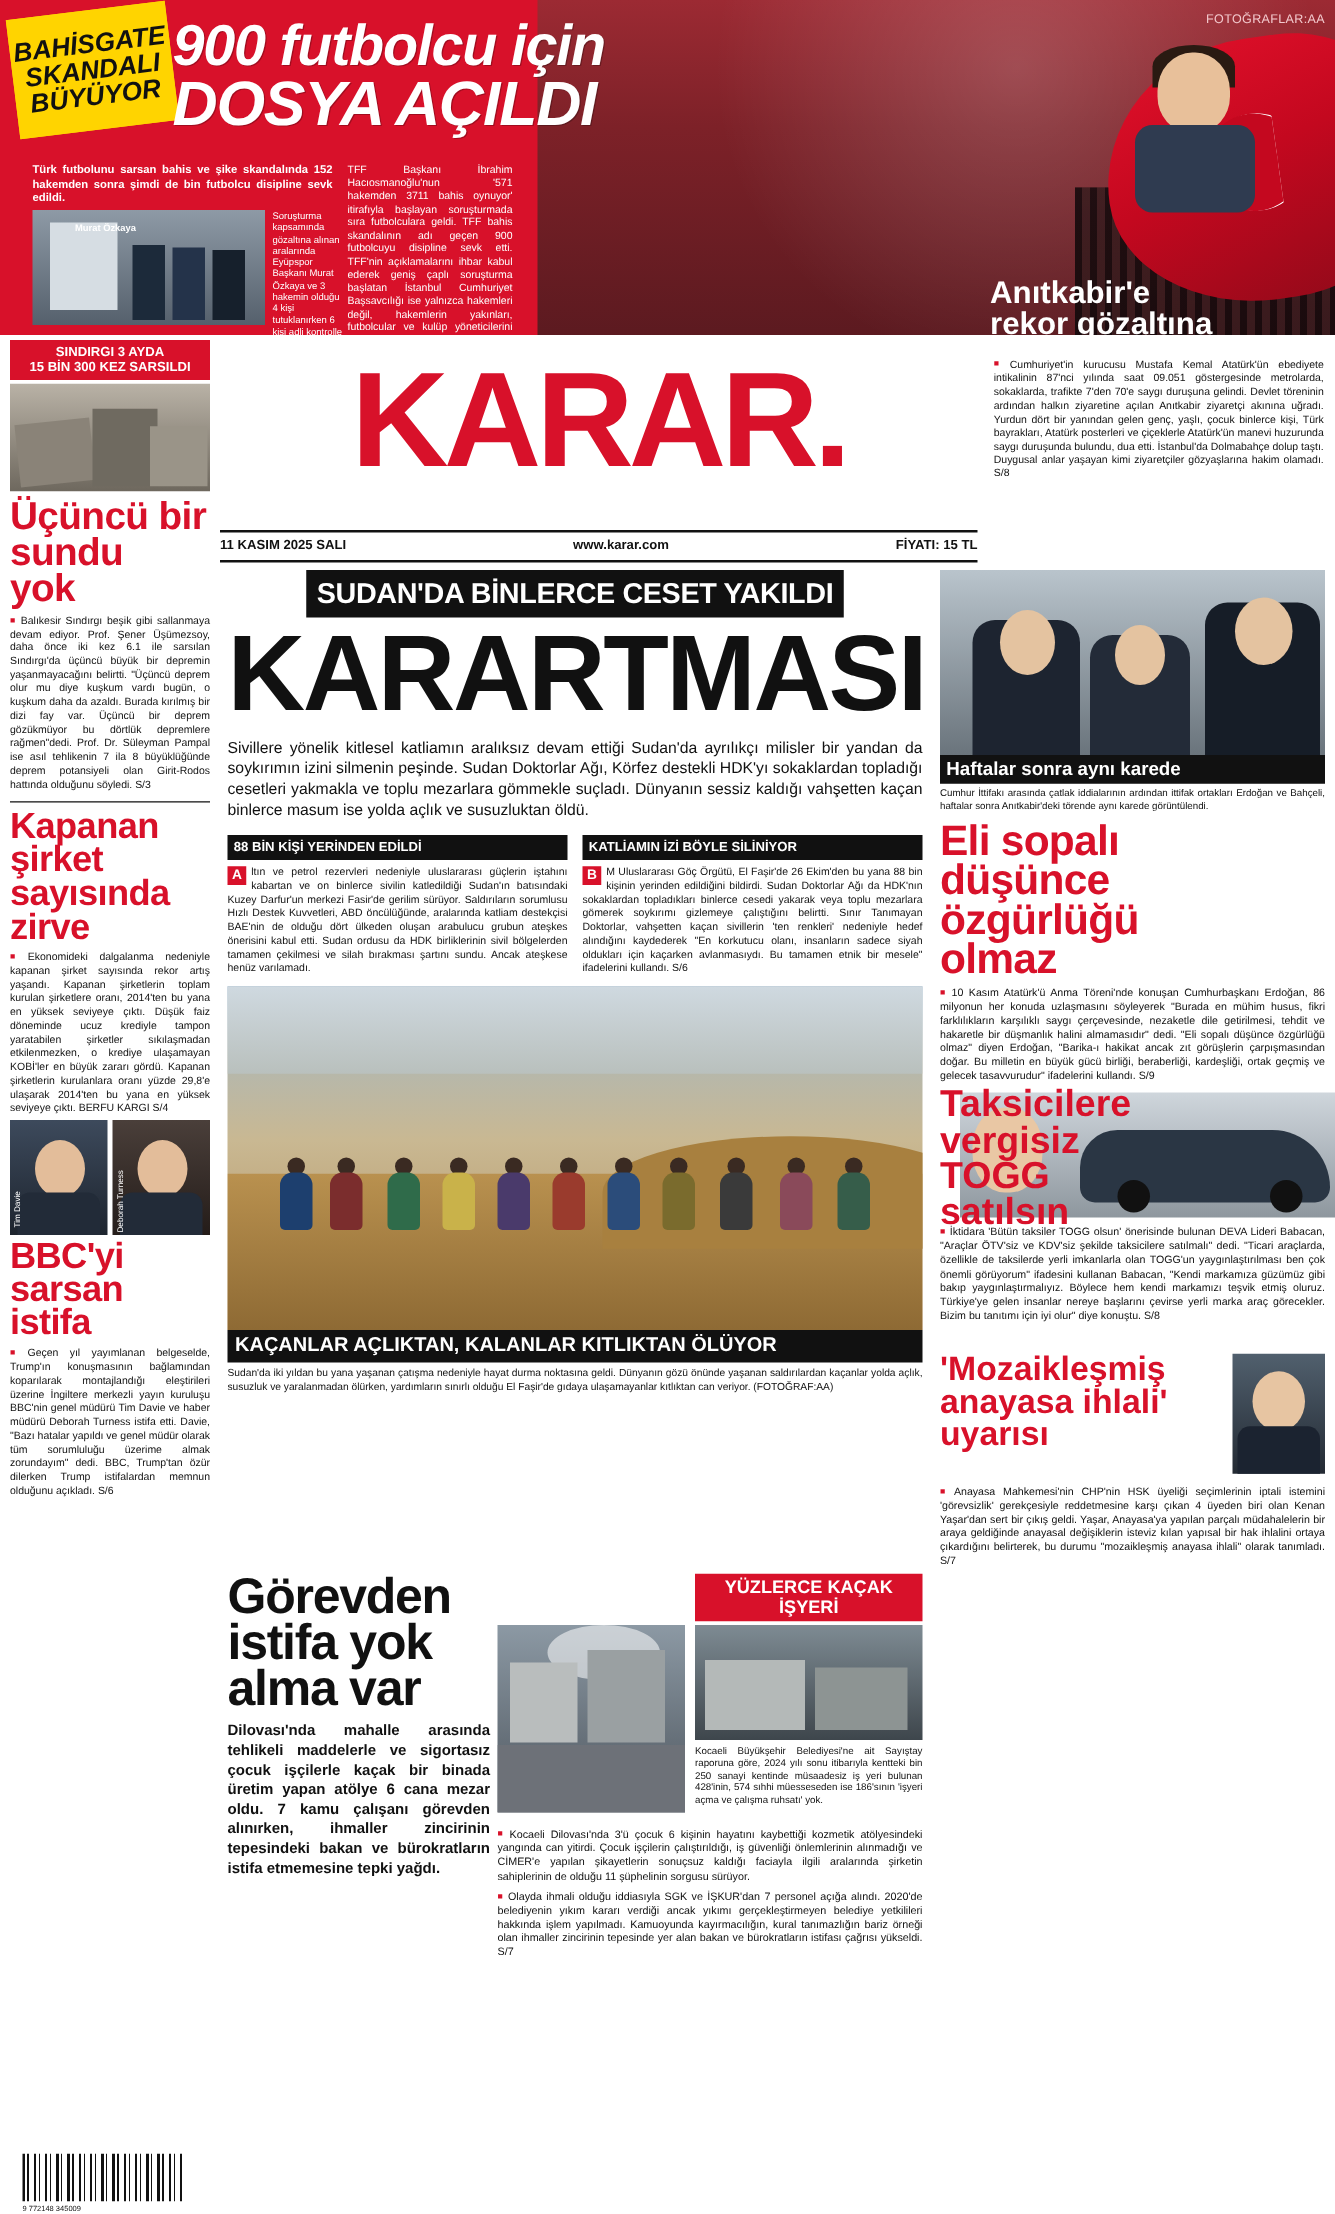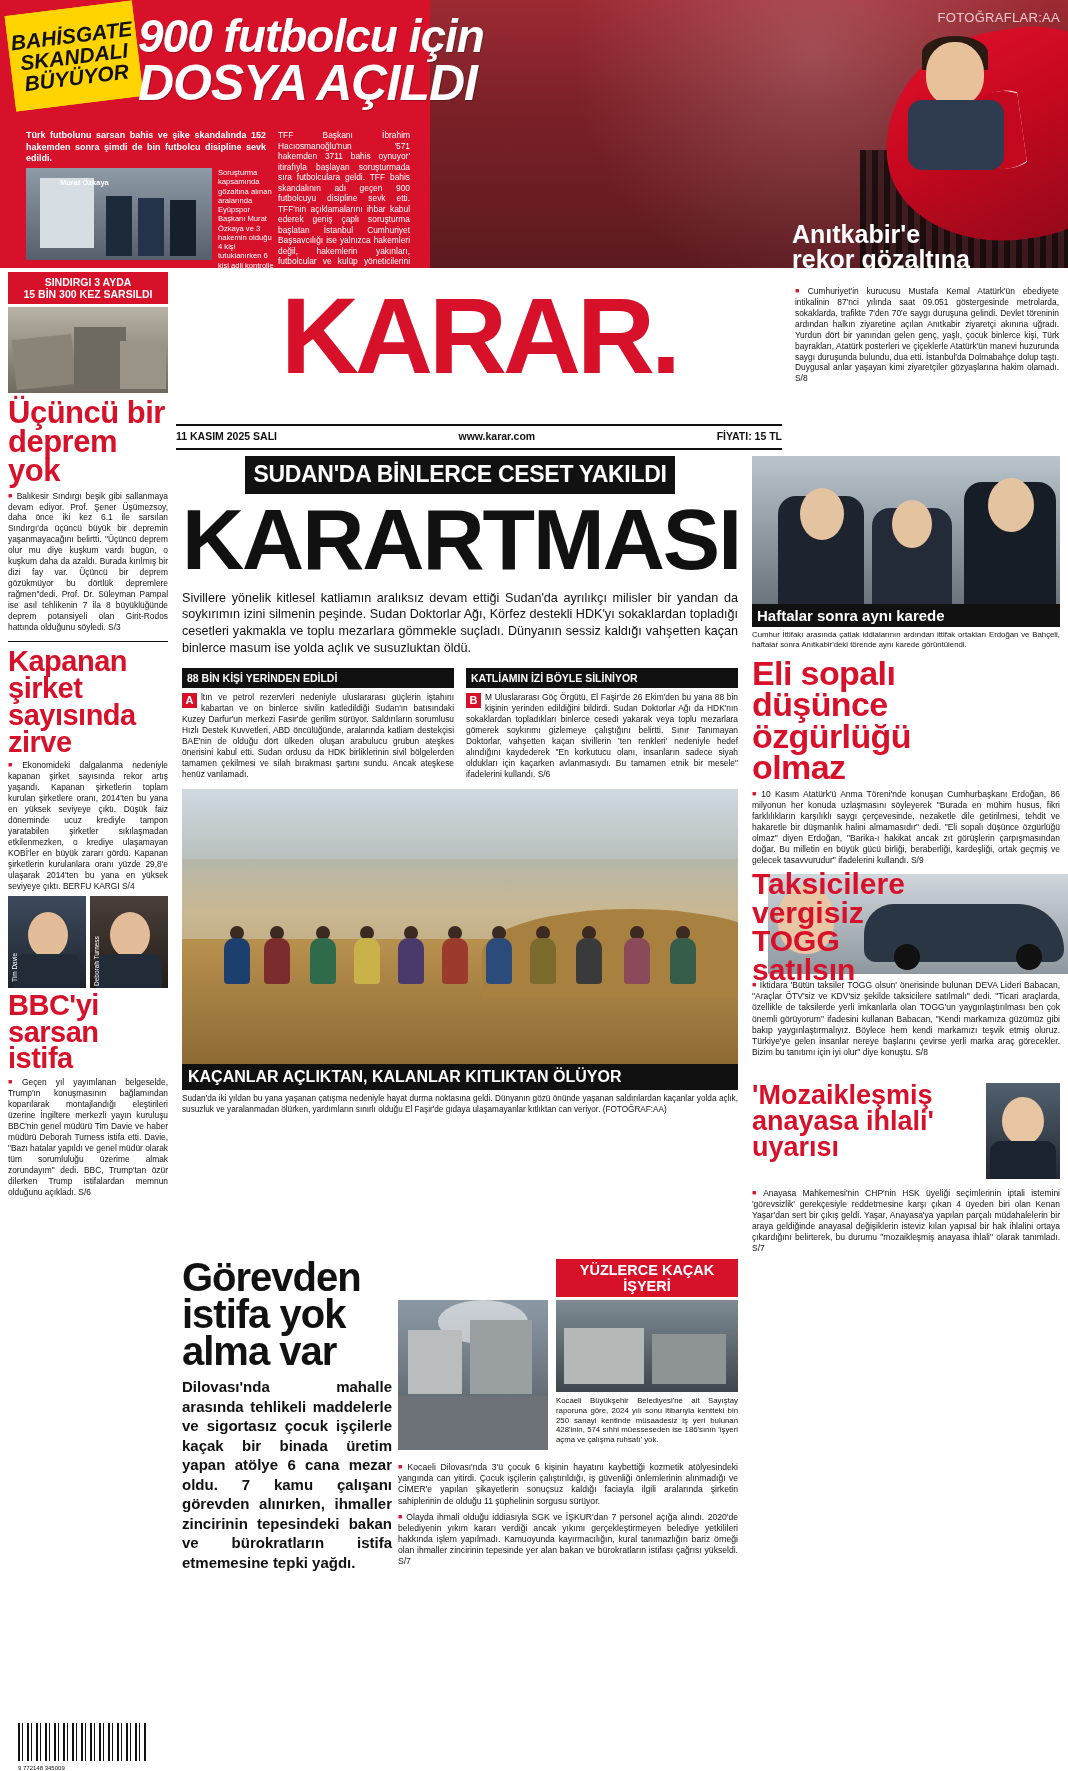--- a/index.html
+++ b/index.html
@@ -49,21 +49,21 @@
   .bigflag .moon:after{
     content:""; position:absolute; left:0; top:0; width:78px; height:78px; border-radius:50%;
     background:#c4081f; transform:translateX(20px);
   }
   .child{
     position:absolute; left:470px; top:42px; width:110px; height:120px;
   }
   .child .head{ position:absolute; left:26px; top:0; width:58px; height:64px; border-radius:48% 48% 45% 45%; background:#e8c09a;}
   .child .hair{ position:absolute; left:22px; top:-6px; width:66px; height:34px; border-radius:50% 50% 0 0; background:#2a1a12;}
   .child .body{ position:absolute; left:8px; top:58px; width:96px; height:70px; border-radius:14px; background:#2f3b50;}
-  .photocred{ position:absolute; right:8px; top:10px; font-size:13px; color:#f3c9cd; letter-spacing:.3px;}
+  .photocred{ position:absolute; right:8px; top:10px; font-size:10px; color:#f3c9cd; letter-spacing:.3px;}
 
   .bahis-stamp{
     position:absolute; left:10px; top:8px; width:128px; height:96px;
     background:#ffd400; transform:rotate(-7deg);
     border:2px solid #ffd400;
     display:flex; flex-direction:column; justify-content:center; align-items:center;
     font-weight:bold; font-style:italic; color:#111; line-height:1.0;
   }
   .bahis-stamp span{ display:block; text-align:center; }
   .bahis-stamp .l1{ font-size:21px; }
@@ -202,21 +202,21 @@
   .photocaption-bar{
     background:#111; color:#fff; font-weight:bold; font-size:16px; padding:4px 6px;
   }
   .photocaption-txt{
     font-size:8.2px; line-height:1.28; text-align:justify; padding:4px 0 0;
   }
 
   
   .bottomleft{ position:absolute; left:182px; top:1259px; width:210px; }
   .bl-head{ color:#111; font-weight:bold; font-size:40px; line-height:.92; letter-spacing:-1px;}
-  .bl-body{ font-size:15px; line-height:1.3; font-weight:bold; text-align:justify; margin-top:8px;}
+  .bl-body{ font-size:12px; line-height:1.3; font-weight:bold; text-align:justify; margin-top:8px;}
   .dilovasi-photo{
     position:absolute; left:398px; top:1300px; width:150px; height:150px;
     background:linear-gradient(180deg,#8c99a4,#4e565e); overflow:hidden;
   }
   .dilovasi-photo .road{ position:absolute; left:0; top:96px; width:150px; height:54px; background:#6d7178;}
   .dilovasi-photo .bld{ position:absolute; left:10px; top:30px; width:54px; height:64px; background:#b9bdbd;}
   .dilovasi-photo .bld2{ position:absolute; left:72px; top:20px; width:62px; height:74px; background:#9aa0a2;}
   .dilovasi-photo .smoke{ position:absolute; left:40px; top:0; width:90px; height:44px; background:rgba(255,255,255,.55); border-radius:50%;}
   .yuz-box{ position:absolute; left:556px; top:1259px; width:182px; }
   .yuz-head{ background:#d8112a; color:#fff; font-weight:bold; font-size:14.5px; padding:3px 5px; text-align:center;}
@@ -315,21 +315,21 @@
       <div>SINDIRGI 3 AYDA</div>
       <div>15 BİN 300 KEZ SARSILDI</div>
     </div>
     <div class="quake-photo">
       <div class="rub1"></div>
         <div class="rub2"></div>
         <div class="rub3"></div>
     </div>
     <div class="lh-title">
       <div>Üçüncü bir</div>
-      <div>deprem</div>
+      <div>sundu</div>
       <div>yok</div>
     </div>
     <div class="col-body bullet">Balıkesir Sındırgı beşik gibi sallanmaya devam ediyor. Prof. Şener Üşümezsoy, daha önce iki kez 6.1 ile sarsılan Sındırgı'da üçüncü büyük bir depremin yaşanmayacağını belirtti. "Üçüncü deprem olur mu diye kuşkum vardı bugün, o kuşkum daha da azaldı. Burada kırılmış bir dizi fay var. Üçüncü bir deprem gözükmüyor bu dörtlük depremlere rağmen"dedi. Prof. Dr. Süleyman Pampal ise asıl tehlikenin 7 ila 8 büyüklüğünde deprem potansiyeli olan Girit-Rodos hattında olduğunu söyledi. S/3</div>
 
     <div class="hairline"></div>
 
     <div class="lh-title small">
       <div>Kapanan</div>
       <div>şirket</div>
       <div>sayısında</div>

